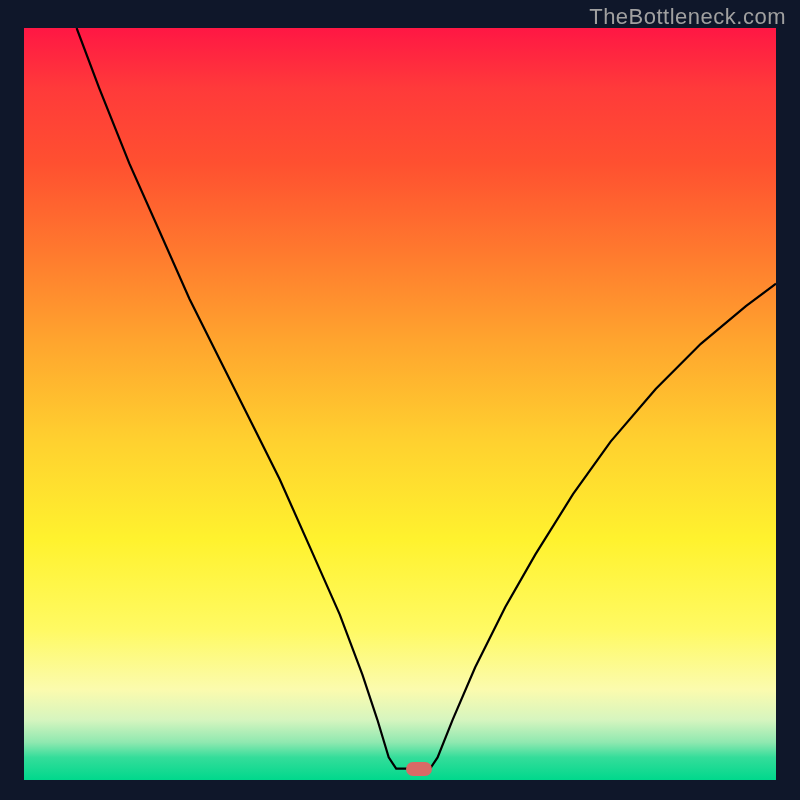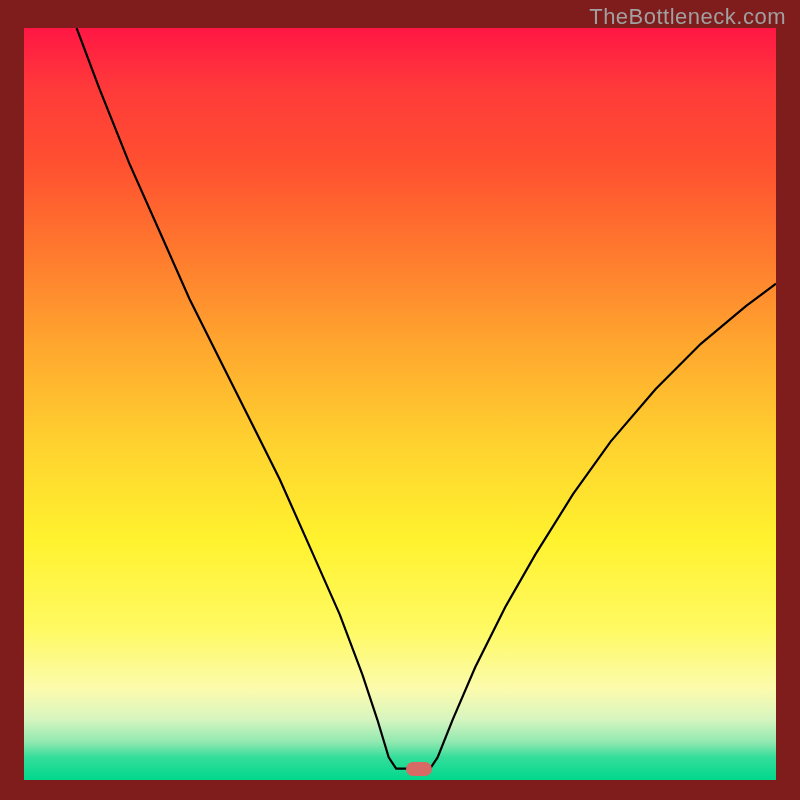--- a/index.html
+++ b/index.html
@@ -8,21 +8,21 @@
     width: 800px;
     height: 800px;
     background: #000;
     font-family: Arial, Helvetica, sans-serif;
     overflow: hidden;
   }
   .frame {
     position: relative;
     width: 800px;
     height: 800px;
-    background: #7f1d1d;
+    background: #0f172a;
   }
   .watermark {
     position: absolute;
     top: 4px;
     right: 14px;
     color: #a0a0a0;
     font-size: 22px;
     font-weight: 500;
     letter-spacing: 0.5px;
     z-index: 10;

